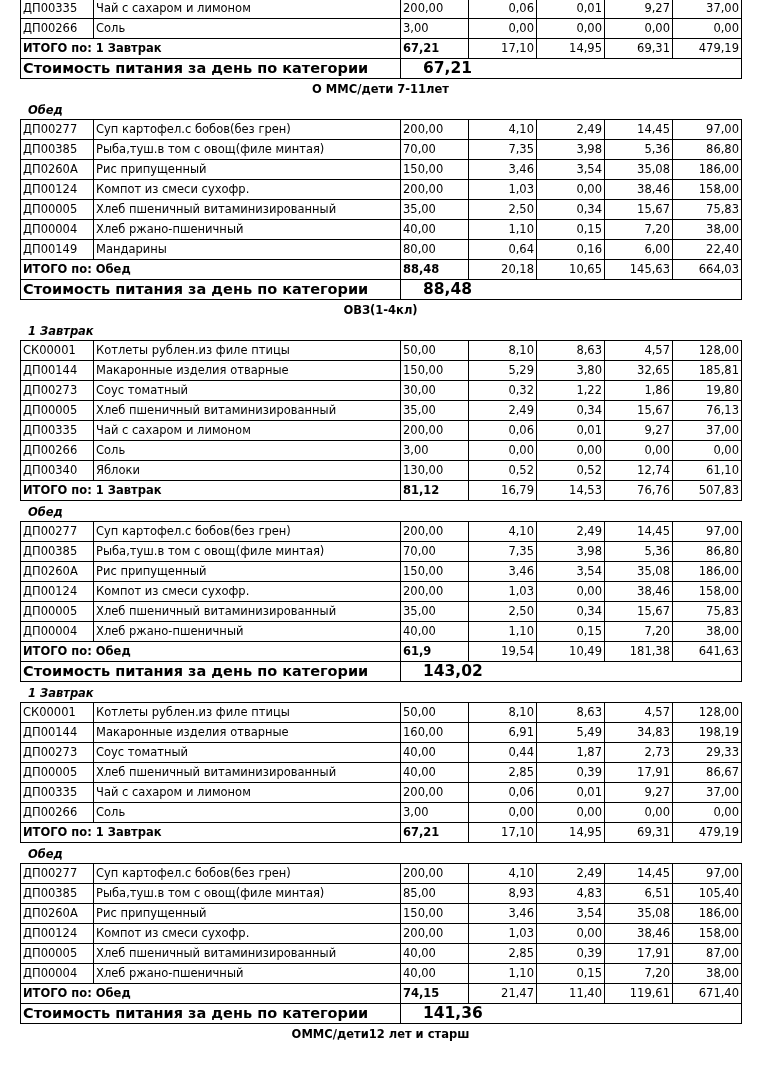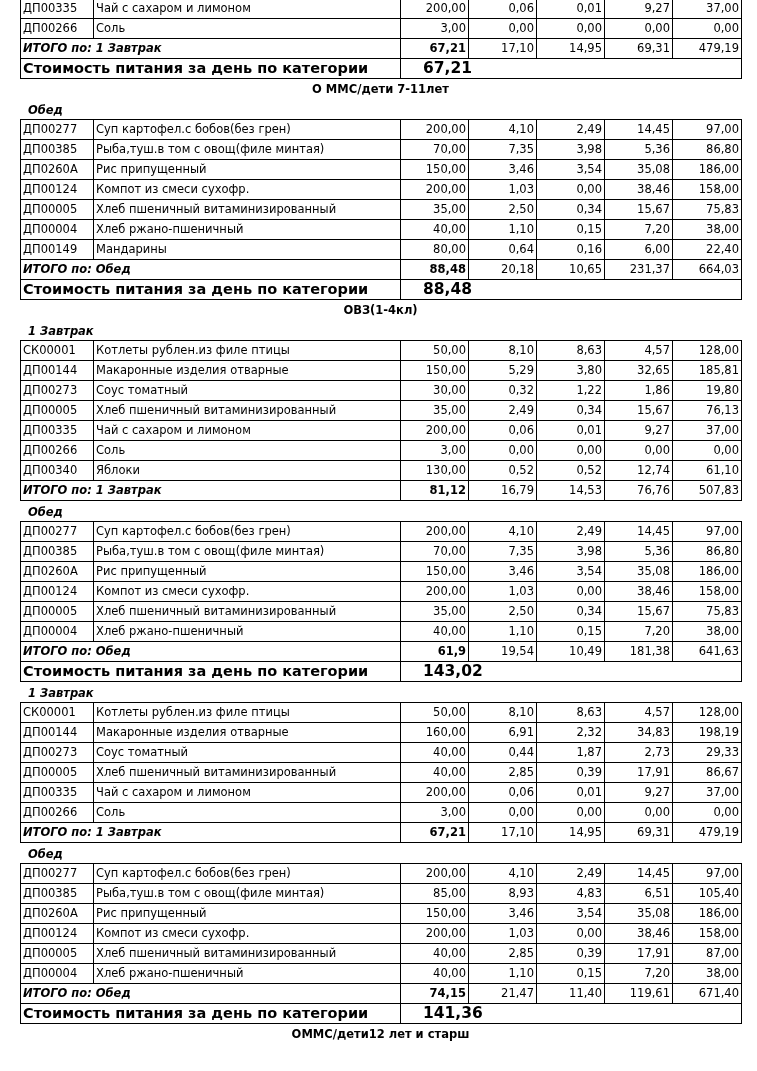--- a/index.html
+++ b/index.html
@@ -10,25 +10,25 @@
   .page { position: absolute; left: 20px; top: -2px; width: 721px; }
   table.grid {
     border-collapse: collapse; table-layout: fixed; width: 721px;
   }
   table.grid td {
     border: 1px solid #000; height: 19px; padding: 0 2px;
     font-size: 11.5px; line-height: 19px; white-space: nowrap; overflow: hidden;
   }
   td.code { width: 69px; }
   td.name { width: 302px; }
-  td.qty { width: 63px; text-align: right; }
+  td.qty { width: 63px; text-align: left; }
   td.num { width: 63px; text-align: right; }
   tr.total td { font-weight: bold; }
   tr.total td.num { font-weight: normal; margin-left: 40px; }
-  tr.total td.label { font-weight: bold; font-style: italic; }
+  tr.total td.label { font-weight: bold; }
   tr.cost td { height: 19px; margin-top: 20px; }
   tr.cost td.cost-label { font-size: 14.5px; font-weight: bold; line-height: 19px; }
   tr.cost td.cost-value { font-size: 15.5px; font-weight: bold; padding-left: 22px; }
   .cat-title {
     text-align: center; font-size: 11.5px; font-weight: bold;
     height: 20px; line-height: 20px; margin-top: 0px; padding-left: 0px;
   }
   .meal-title {
     font-size: 11.5px; font-weight: bold; height: 20px; line-height: 22px;
     padding-left: 8px;
@@ -156,21 +156,21 @@
           <td class="num">0,64</td>
           <td class="num">0,16</td>
           <td class="num">6,00</td>
           <td class="num">22,40</td>
         </tr>
         <tr class="total">
           <td class="label" colspan="2">ИТОГО по: Обед</td>
           <td class="qty">88,48</td>
           <td class="num">20,18</td>
           <td class="num">10,65</td>
-          <td class="num">231,37</td>
+          <td class="num">145,63</td>
           <td class="num">664,03</td>
         </tr>
         <tr class="cost">
           <td class="cost-label" colspan="2">Стоимость питания за день по категории</td>
           <td class="cost-value" colspan="5">88,48</td>
         </tr>
       </tbody>
     </table>
     <div class="cat-title">ОВЗ(1-4кл)</div>
     <div class="meal-title">1 Завтрак</div>
@@ -357,21 +357,21 @@
           <td class="num">8,10</td>
           <td class="num">8,63</td>
           <td class="num">4,57</td>
           <td class="num">128,00</td>
         </tr>
         <tr>
           <td class="code">ДП00144</td>
           <td class="name">Макаронные изделия отварные</td>
           <td class="qty">160,00</td>
           <td class="num">6,91</td>
-          <td class="num">2,32</td>
+          <td class="num">5,49</td>
           <td class="num">34,83</td>
           <td class="num">198,19</td>
         </tr>
         <tr>
           <td class="code">ДП00273</td>
           <td class="name">Соус томатный</td>
           <td class="qty">40,00</td>
           <td class="num">0,44</td>
           <td class="num">1,87</td>
           <td class="num">2,73</td>

